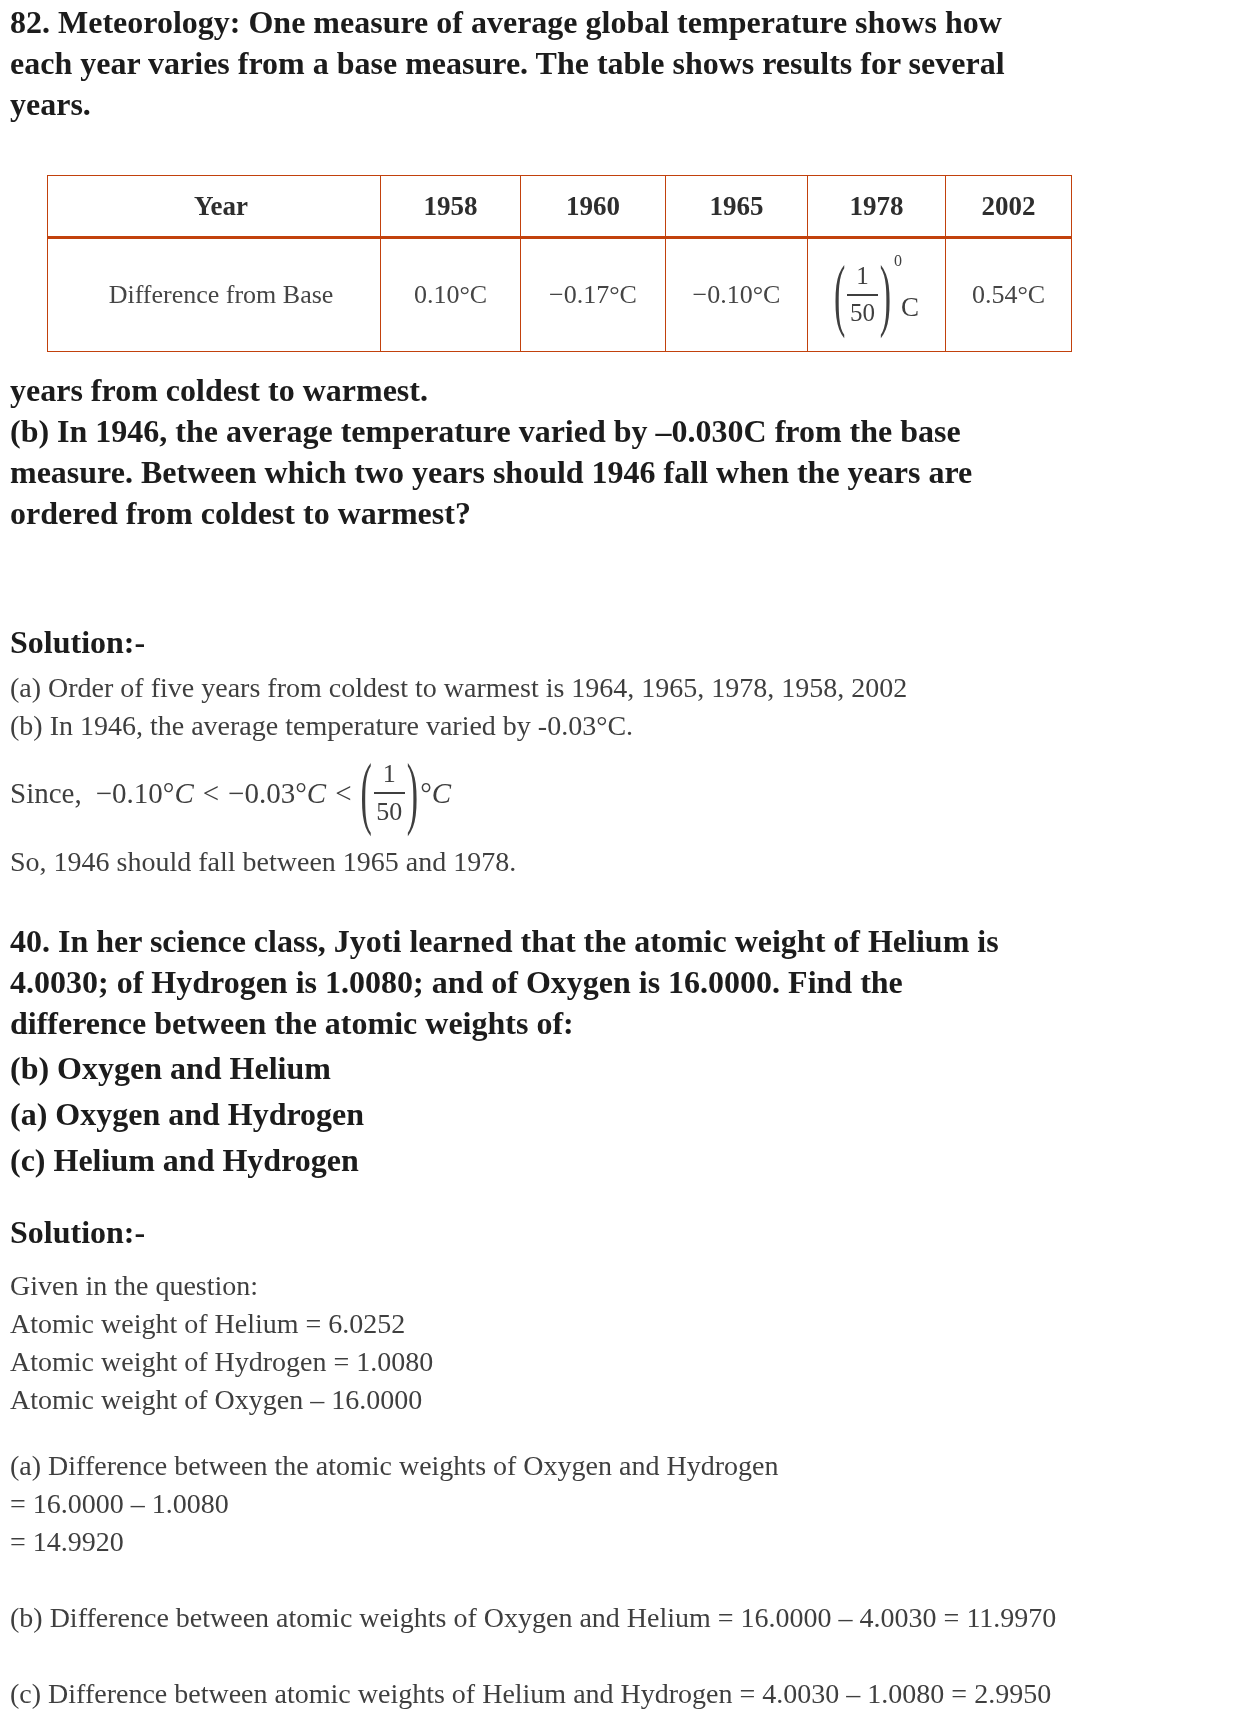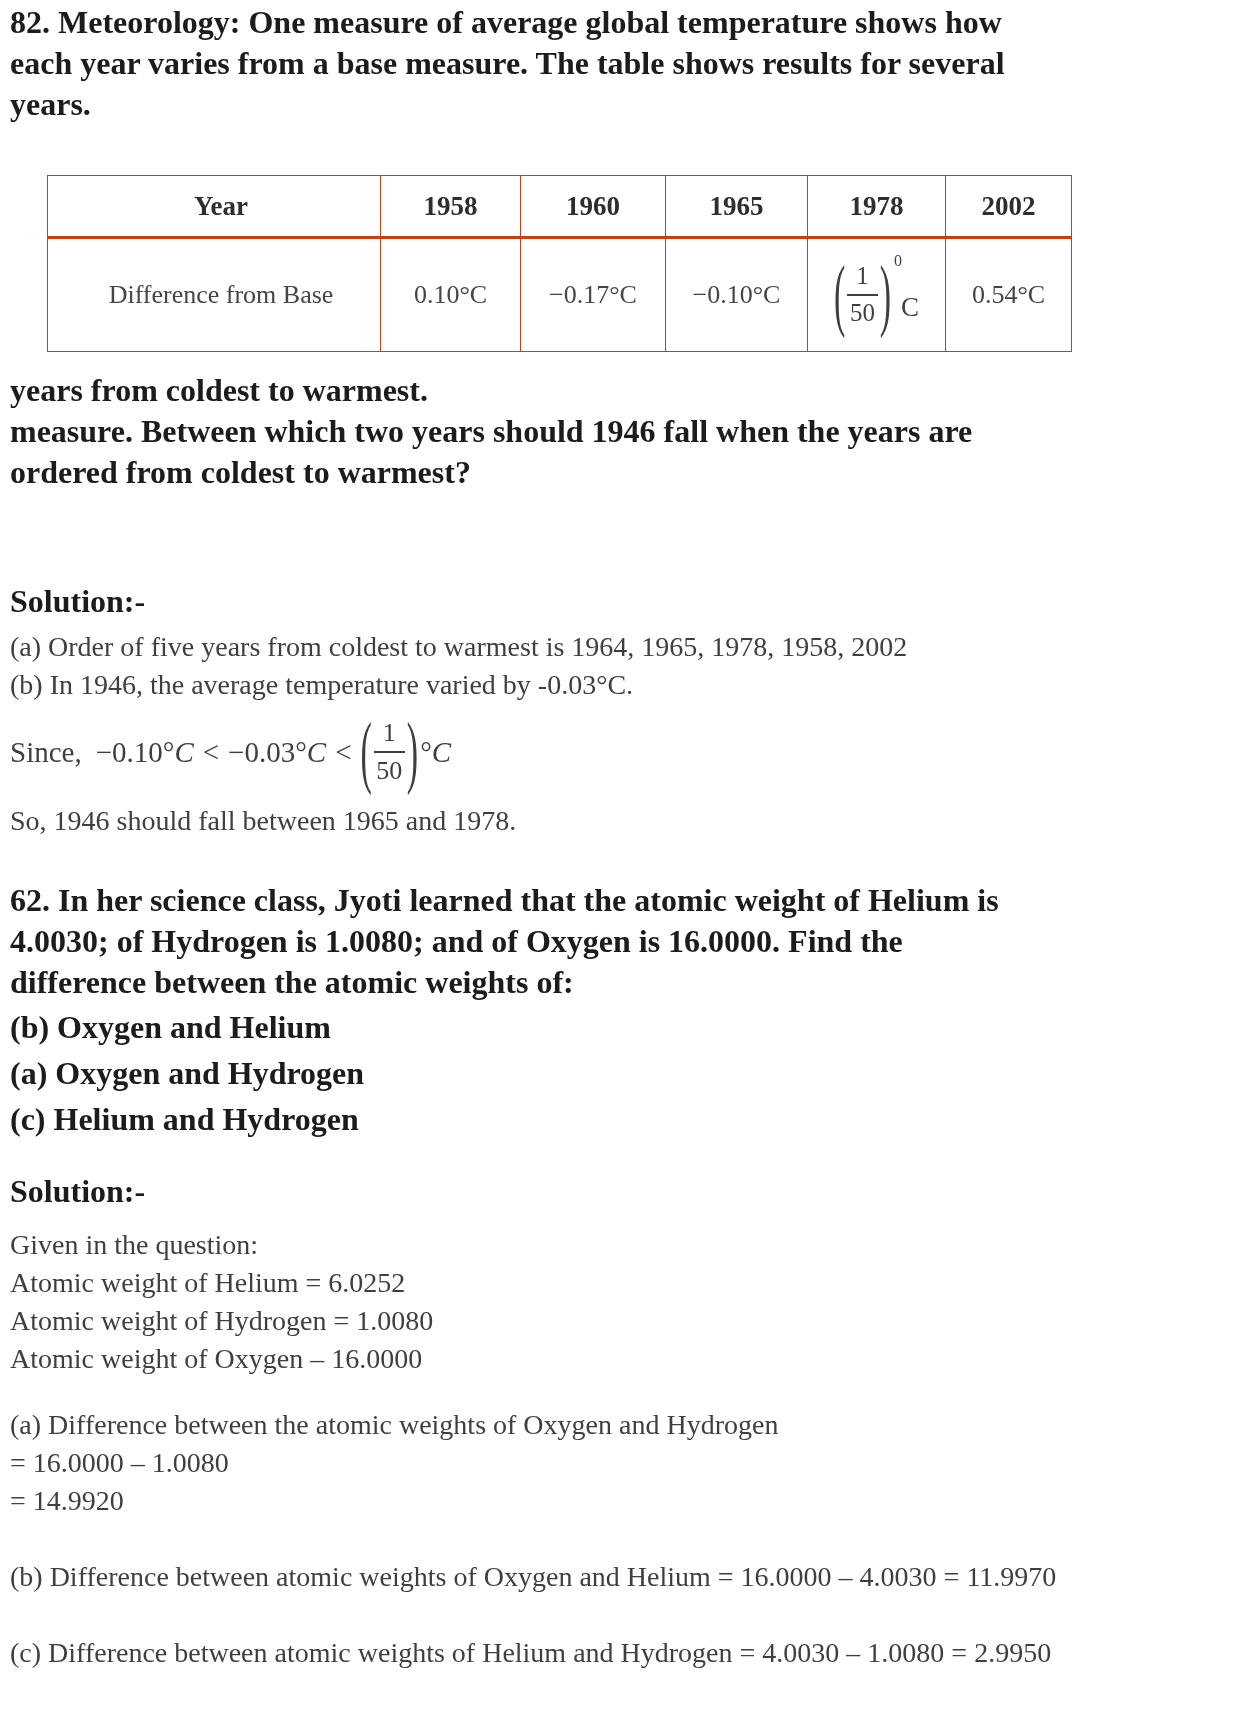--- a/index.html
+++ b/index.html
@@ -152,20 +152,21 @@
             <span class="frac-unit">C</span>
           </span>
         </td>
         <td class="c5">0.54°C</td>
       </tr>
     </tbody>
   </table>
 
   <div class="heading part-a-tail">years from coldest to warmest.</div>
   <div>
+    <div class="heading">(b) In 1946, the average temperature varied by –0.030C from the base</div>
     <div class="heading">measure. Between which two years should 1946 fall when the years are</div>
     <div class="heading">ordered from coldest to warmest?</div>
   </div>
 
   <div class="heading q82-sol-label">Solution:-</div>
   <div class="body-line q82-sol-a">(a) Order of five years from coldest to warmest is 1964, 1965, 1978, 1958, 2002</div>
   <div class="body-line">(b) In 1946, the average temperature varied by -0.03°C.</div>
 
   <div class="since-row">
     <span class="pre">Since,</span>
@@ -178,21 +179,21 @@
       <span class="frac-num">1</span>
       <span class="frac-den">50</span>
     </span>
     <span class="big-paren">)</span>
     <span class="deg-unit"><span>°</span><i>C</i></span>
   </div>
 
   <div class="body-line conclusion">So, 1946 should fall between 1965 and 1978.</div>
 
   <div class="q83-heading">
-    <div class="heading">62. In her science class, Jyoti learned that the atomic weight of Helium is</div>
+    <div class="heading">40. In her science class, Jyoti learned that the atomic weight of Helium is</div>
     <div class="heading">4.0030; of Hydrogen is 1.0080; and of Oxygen is 16.0000. Find the</div>
     <div class="heading">difference between the atomic weights of:</div>
   </div>
   <div class="heading part-line">(b) Oxygen and Helium</div>
   <div class="heading part-line">(a) Oxygen and Hydrogen</div>
   <div class="heading part-line">(c) Helium and Hydrogen</div>
 
   <div class="heading q83-sol-label">Solution:-</div>
   <div class="body-line given-intro">Given in the question:</div>
   <div class="body-line">Atomic weight of Helium = 6.0252</div>

